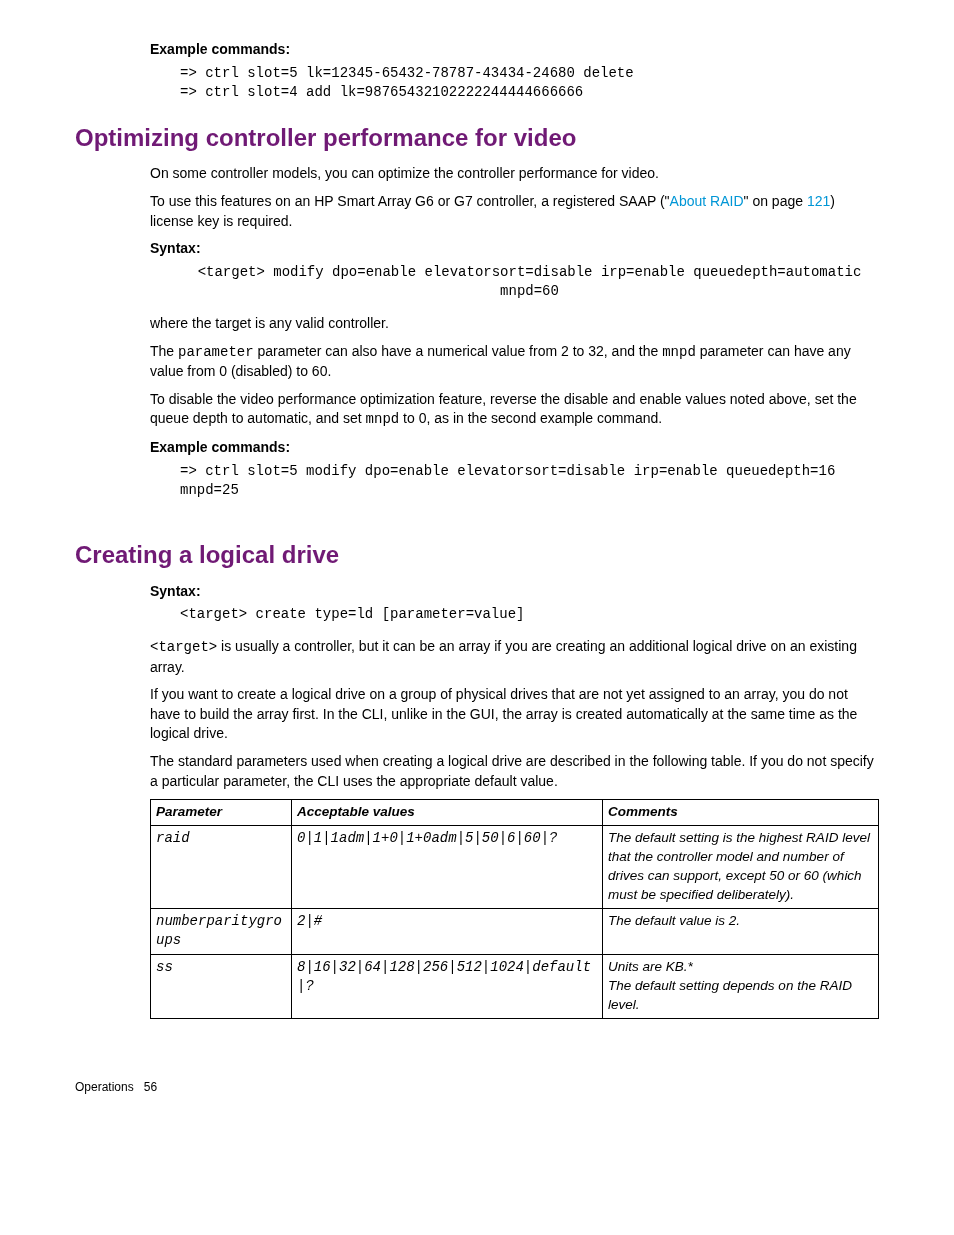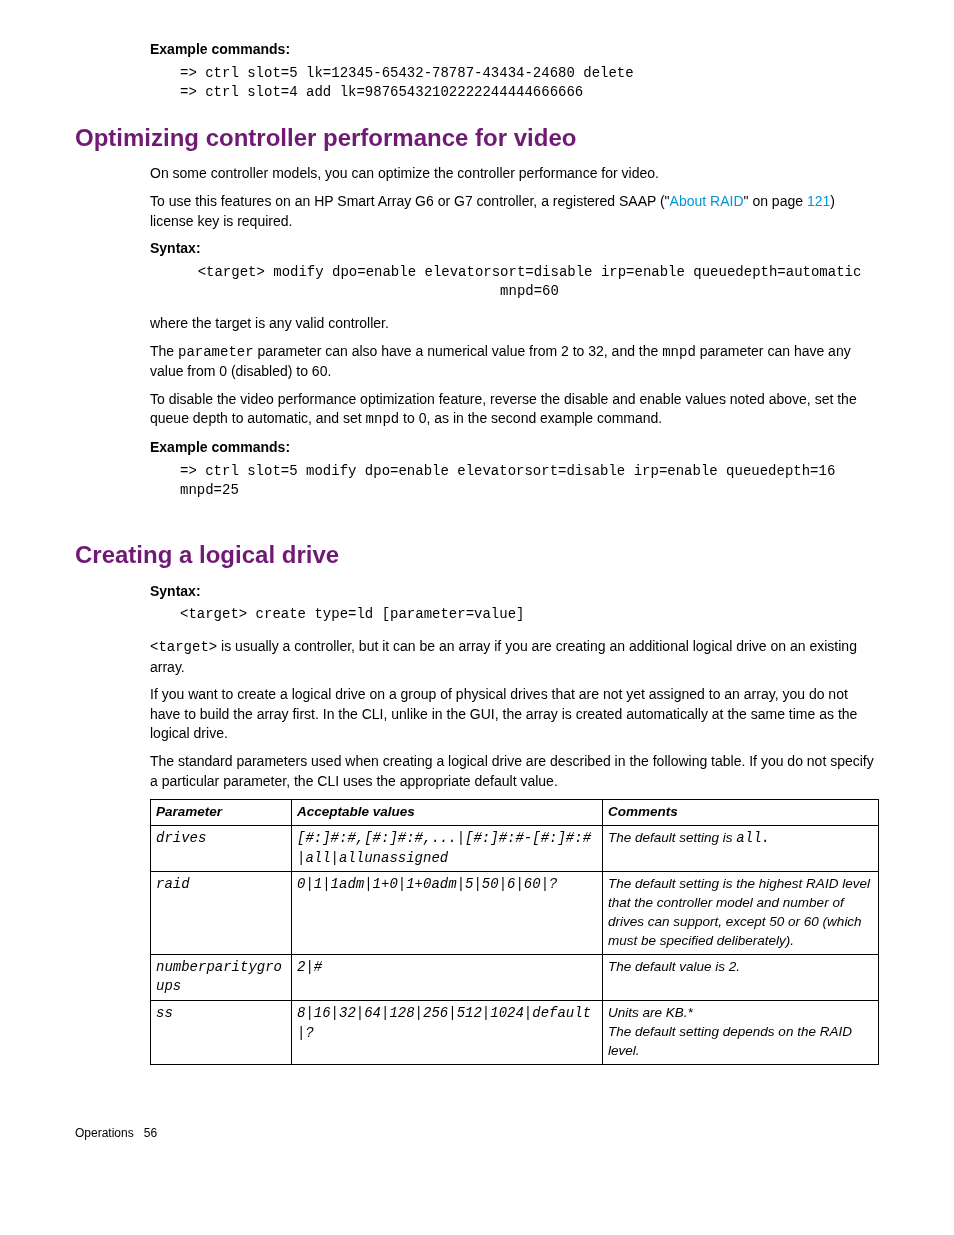--- a/index.html
+++ b/index.html
@@ -100,25 +100,20 @@
   <p>The standard parameters used when creating a logical drive are described in the following table. If you do not specify a particular parameter, the CLI uses the appropriate default value.</p>
 
   <table>
     <tbody>
         <tr>
       <th class="col1">Parameter</th>
       <th class="col2">Acceptable values</th>
       <th>Comments</th>
     </tr>
     <tr>
-      <td class="mono">drives</td>
-      <td class="mono" style="word-break:break-all;">[#:]#:#,[#:]#:#,...|[#:]#:#-[#:]#:#|all|allunassigned</td>
-      <td><span>The default setting is </span><span class="mono">all.</span></td>
-    </tr>
-    <tr>
       <td class="mono">raid</td>
       <td class="mono">0|1|1adm|1+0|1+0adm|5|50|6|60|?</td>
       <td>The default setting is the highest RAID level that the controller model and number of drives can support, except 50 or 60 (which must be specified deliberately).</td>
     </tr>
     <tr>
       <td class="mono" style="word-break:break-all;">numberparitygroups</td>
       <td class="mono">2|#</td>
       <td>The default value is 2.</td>
     </tr>
     <tr>

